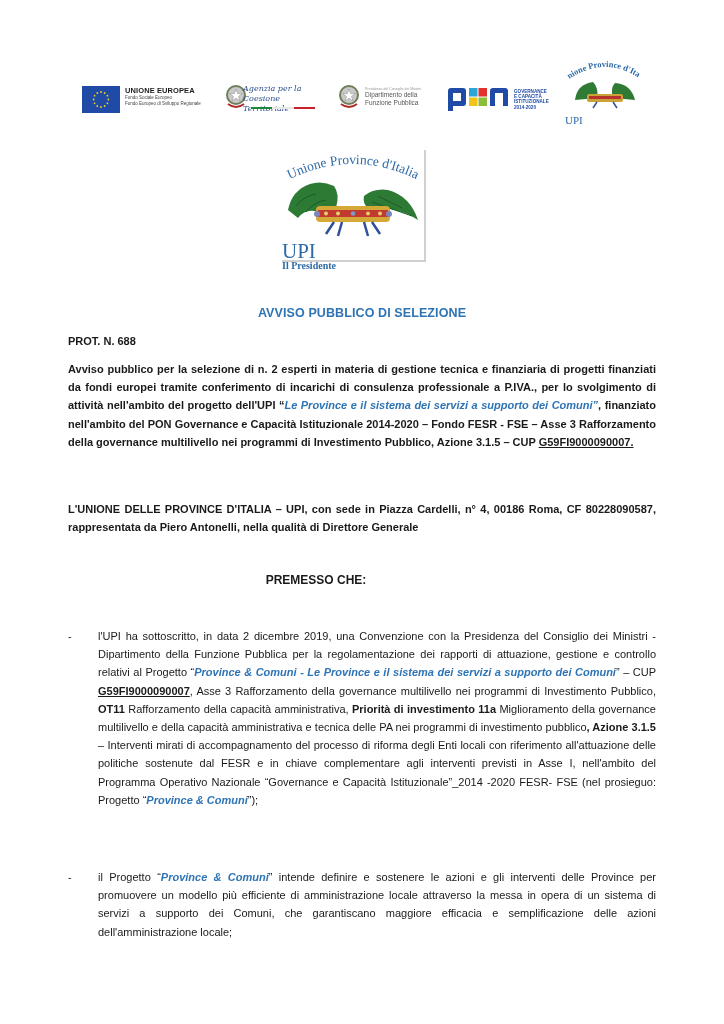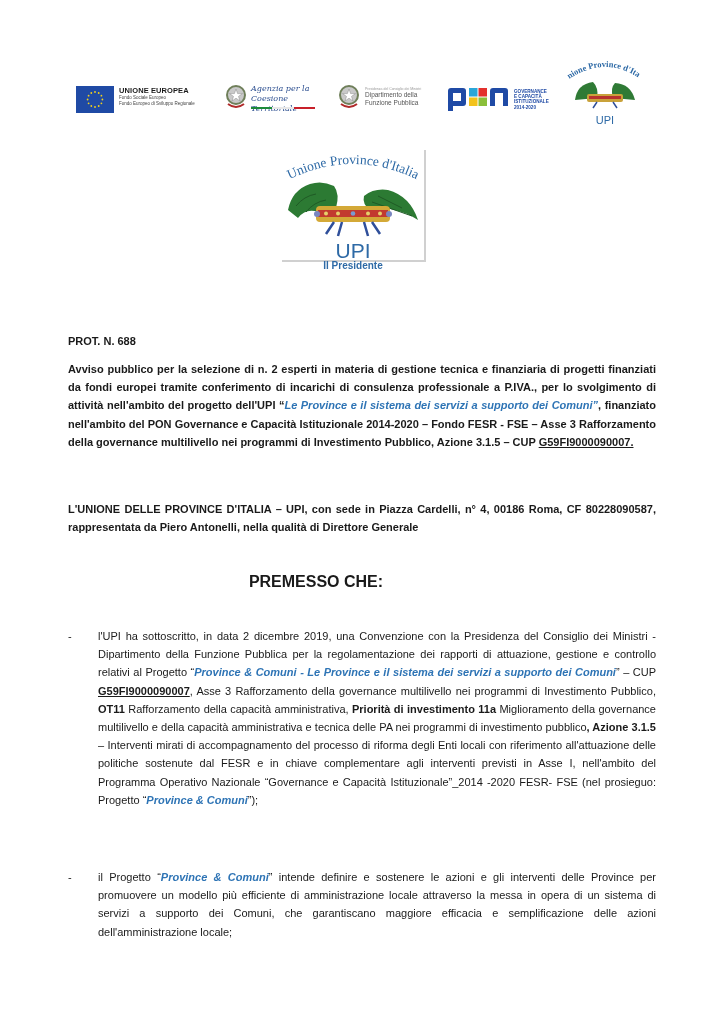--- a/index.html
+++ b/index.html
@@ -23,46 +23,46 @@
 
     .dfp-text { position: absolute; font-size: 6.5px; color: #555; line-height: 8px; }
     .dfp-small { font-size: 3.5px; color: #999; line-height: 4px; }
 
     .pon-mark { position: absolute; }
     .pon-text { position: absolute; font-size: 4.6px; font-weight: bold; color: #1f4aa5; line-height: 5.2px; }
 
     
     .center-logo { position: absolute; left: 282px; top: 150px; width: 160px; height: 125px; }
     .center-logo .frame { position: absolute; left: 0; top: 0; width: 142px; height: 110px; border-right: 2px solid #d0d0d0; border-bottom: 2px solid #d0d0d0; }
-    .upi-label { position: absolute; left: 0; width: 142px; text-align: center; font-family: Liberation Sans, sans-serif; color: #2e6aa6; }
+    .upi-label { position: absolute; left: 0; width: 142px; font-family: Liberation Serif, serif; color: #2e6aa6; }
 
     
     .doc-title { position: absolute; top: 306px; left: 0; width: 724px; text-align: center; font-size: 12.5px; font-weight: bold; color: #2e74b5; letter-spacing: 0.1px; }
     .prot { position: absolute; top: 335px; left: 68px; font-size: 11px; font-weight: bold; }
 
     .para { position: absolute; left: 68px; width: 588px; font-size: 11px; line-height: 18.2px; text-align: justify; }
     .para.bold { font-weight: bold; }
     .blue-it { color: #2e74b5; font-style: italic; font-weight: bold; }
     .ul { text-decoration: underline; }
     .b { font-weight: bold; margin-top: 21px; }
 
-    .premesso { position: absolute; top: 573px; left: 0; width: 632px; text-align: center; font-size: 16px; font-weight: bold; }
+    .premesso { position: absolute; top: 573px; left: 0; width: 632px; text-align: center; font-size: 12px; font-weight: bold; }
 
     .bullet { position: absolute; left: 68px; width: 588px; font-size: 11px; line-height: 18.2px; }
     .bullet .dash { position: absolute; left: 0; top: 0; }
     .bullet .btext { margin-left: 30px; text-align: justify; }
   </style>
 </head>
 <body>
 
 <div class="page">
 
   <div class="logo-strip">
 
-    <div class="logo" style="left:6px;top:0;width:150px;height:60px;">
+    <div class="logo" style="left:12px;top:0;width:150px;height:60px;">
       <div class="eu-flag">
         <svg width="38" height="27" viewBox="0 0 38 27">
           <rect width="38" height="27" fill="#1f4aa5"></rect>
           <g fill="#f3d21a">
             <circle cx="19" cy="6" r="0.9"></circle>
               <circle cx="22.7" cy="7" r="0.9"></circle>
               <circle cx="25.4" cy="9.7" r="0.9"></circle>
             <circle cx="26.4" cy="13.5" r="0.9"></circle>
               <circle cx="25.4" cy="17.3" r="0.9"></circle>
               <circle cx="22.7" cy="20" r="0.9"></circle>
@@ -83,21 +83,21 @@
     </div>
 
     <div class="logo" style="left:155px;top:0;width:100px;height:60px;">
       <div class="emblem" style="left:0;top:14px;">
         <svg width="22" height="26" viewBox="0 0 22 26">
           <circle cx="11" cy="11" r="9" fill="#c9c9c9" stroke="#6f7f5a" stroke-width="2"></circle>
           <polygon points="11,5 12.6,9.6 17.4,9.6 13.5,12.4 15,17 11,14.2 7,17 8.5,12.4 4.6,9.6 9.4,9.6" fill="#fff" stroke="#888" stroke-width="0.5"></polygon>
           <path d="M3 20 Q11 26 19 20" stroke="#b02a2a" stroke-width="2" fill="none"></path>
         </svg>
       </div>
-      <div class="agency-text" style="left:26px;top:14px;">
+      <div class="agency-text" style="left:18px;top:14px;">
         <div>Agenzia per la</div>
         <div>Coesione Territoriale</div>
       </div>
       <div class="tricolor" style="left:26px;top:37px;width:64px;">
         <span style="background:#1d8a3a"></span>
           <span style="background:#e8e8e8"></span>
           <span style="background:#c8202a"></span>
       </div>
     </div>
 
@@ -181,20 +181,21 @@
       </g>
       <circle cx="35" cy="64" r="3" fill="#7a86c0"></circle>
         <circle cx="107" cy="64" r="3" fill="#7a86c0"></circle>
 
       <path d="M52 72 L44 84 M60 72 L56 86 M82 72 L86 86 M90 72 L98 84" stroke="#2f4f9a" stroke-width="2.5" fill="none"></path>
     </svg>
     <div class="upi-label" style="top:89px;font-size:21px;">UPI</div>
     <div class="upi-label" style="top:110px;font-size:10px;font-weight:bold;">Il Presidente</div>
   </div>
 
+  <div class="doc-title">AVVISO PUBBLICO DI SELEZIONE</div>
   <div class="prot">PROT. N. 688</div>
 
   <div class="para bold" style="top:360px;">
     <span>Avviso pubblico per la selezione di n. 2 esperti in materia di gestione tecnica e finanziaria di progetti finanziati da fondi europei tramite conferimento di incarichi di consulenza professionale a P.IVA., per lo svolgimento di attività nell'ambito del progetto dell'UPI “</span><span class="blue-it">Le Province e il sistema dei servizi a supporto dei Comuni”</span><span>, finanziato nell'ambito del PON Governance e Capacità Istituzionale 2014-2020 – Fondo FESR - FSE – Asse 3 Rafforzamento della governance multilivello nei programmi di Investimento Pubblico, Azione 3.1.5 – CUP </span><span class="ul">G59FI9000090007.</span>
   </div>
 
   <div class="para bold" style="top:500px;">L'UNIONE DELLE PROVINCE D'ITALIA – UPI, con sede in Piazza Cardelli, n° 4, 00186 Roma, CF 80228090587, rappresentata da Piero Antonelli, nella qualità di Direttore Generale</div>
 
   <div class="premesso">PREMESSO CHE:</div>
 

